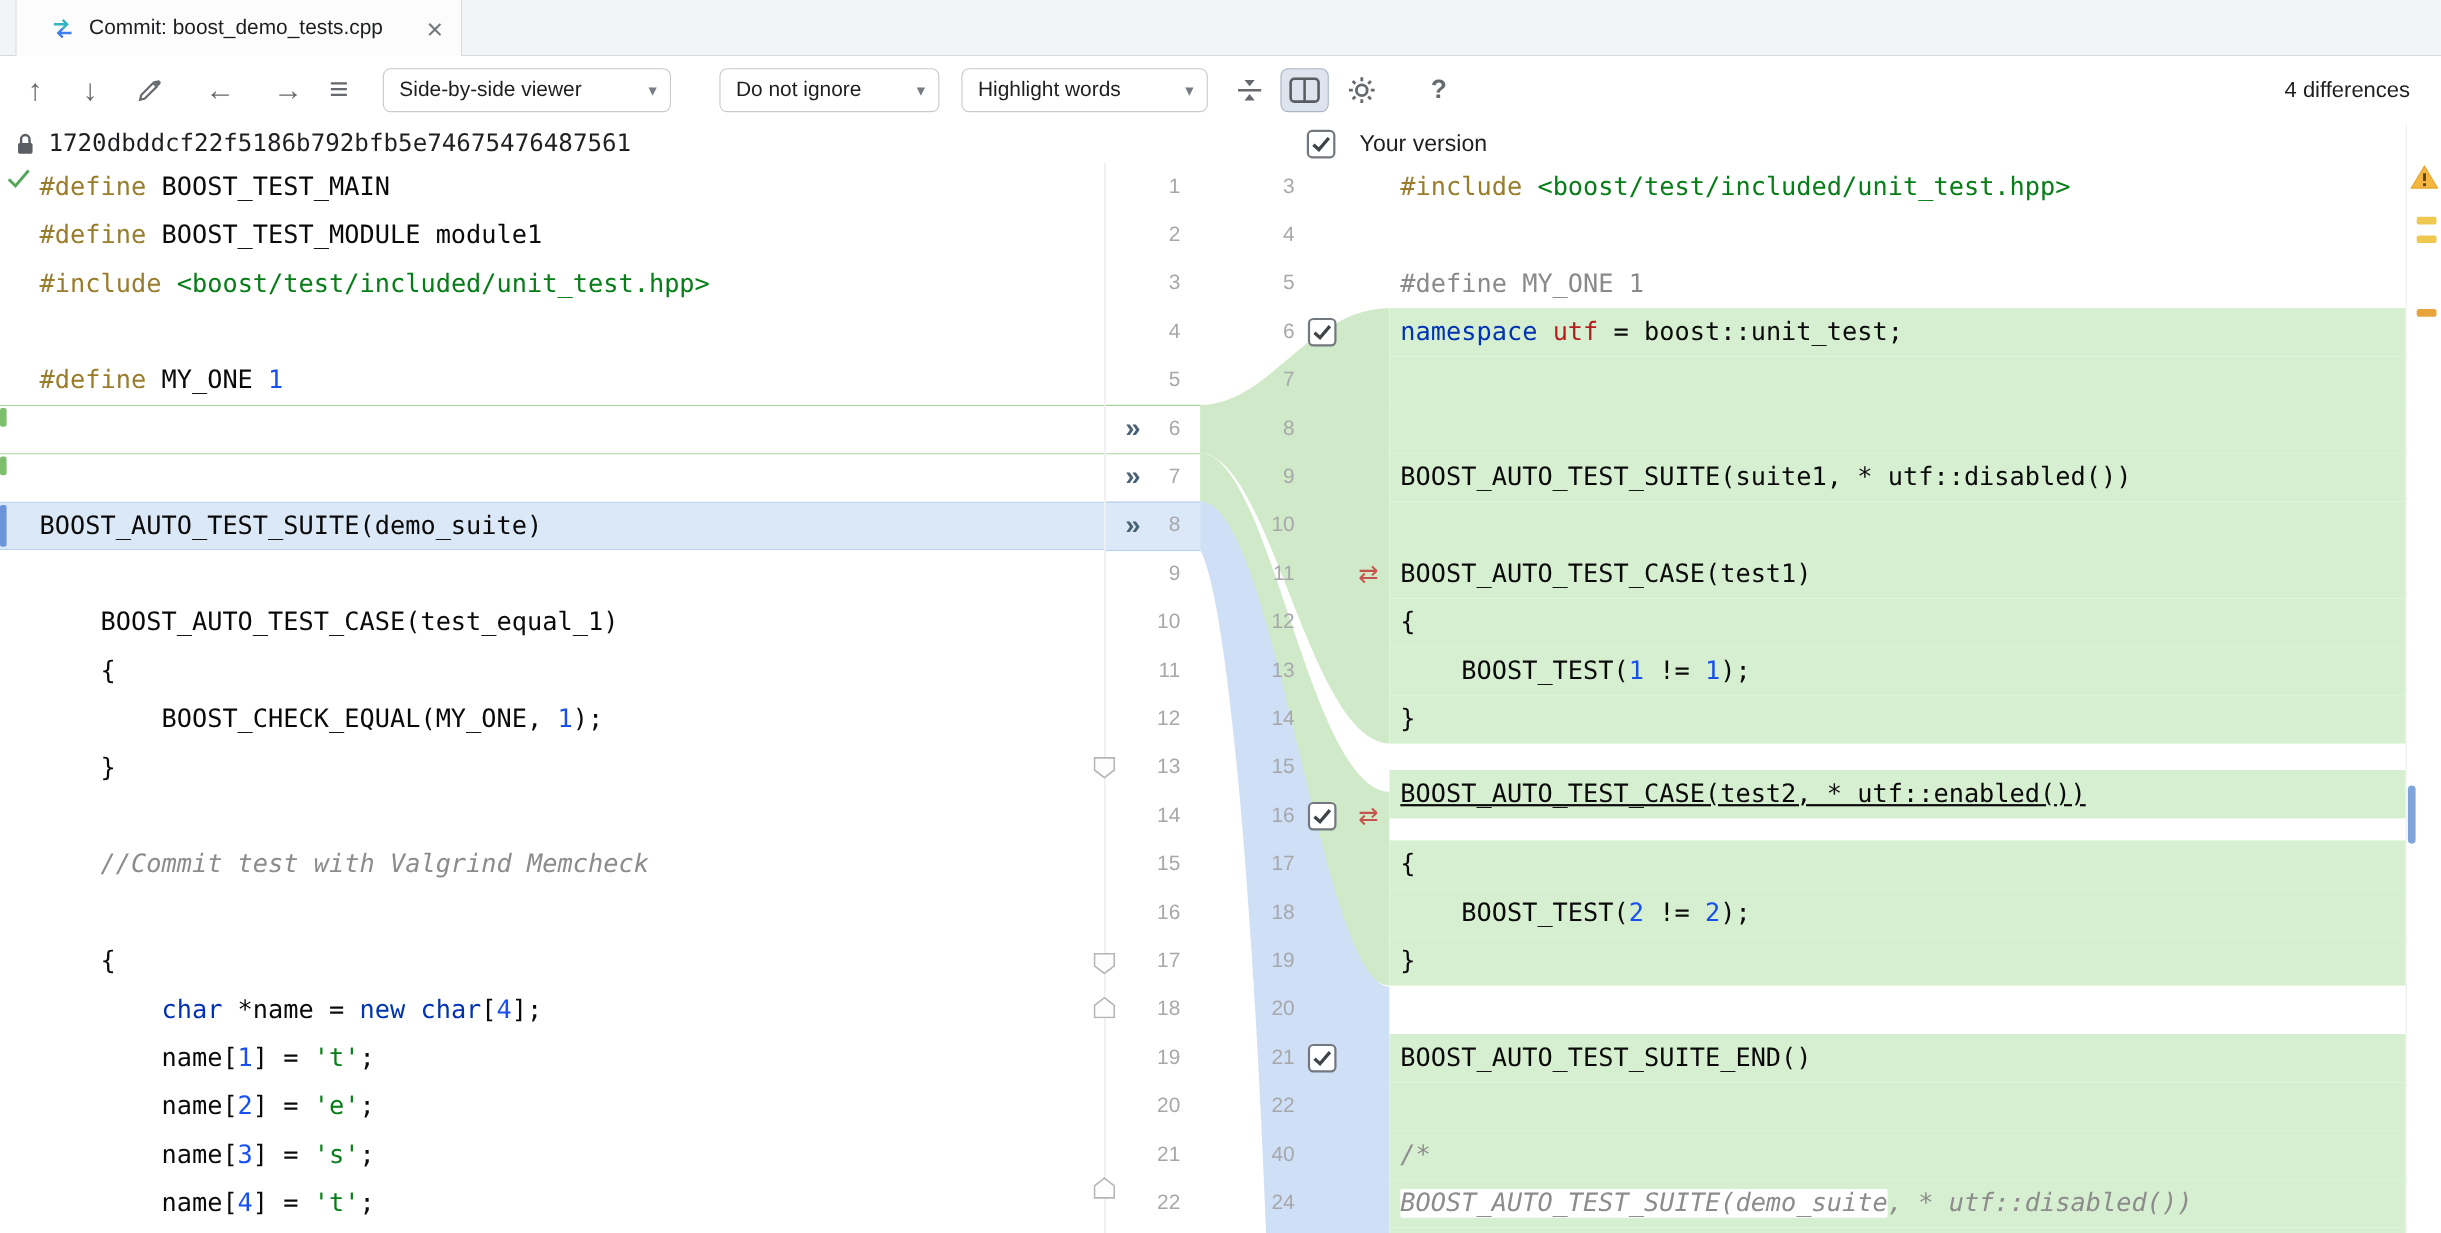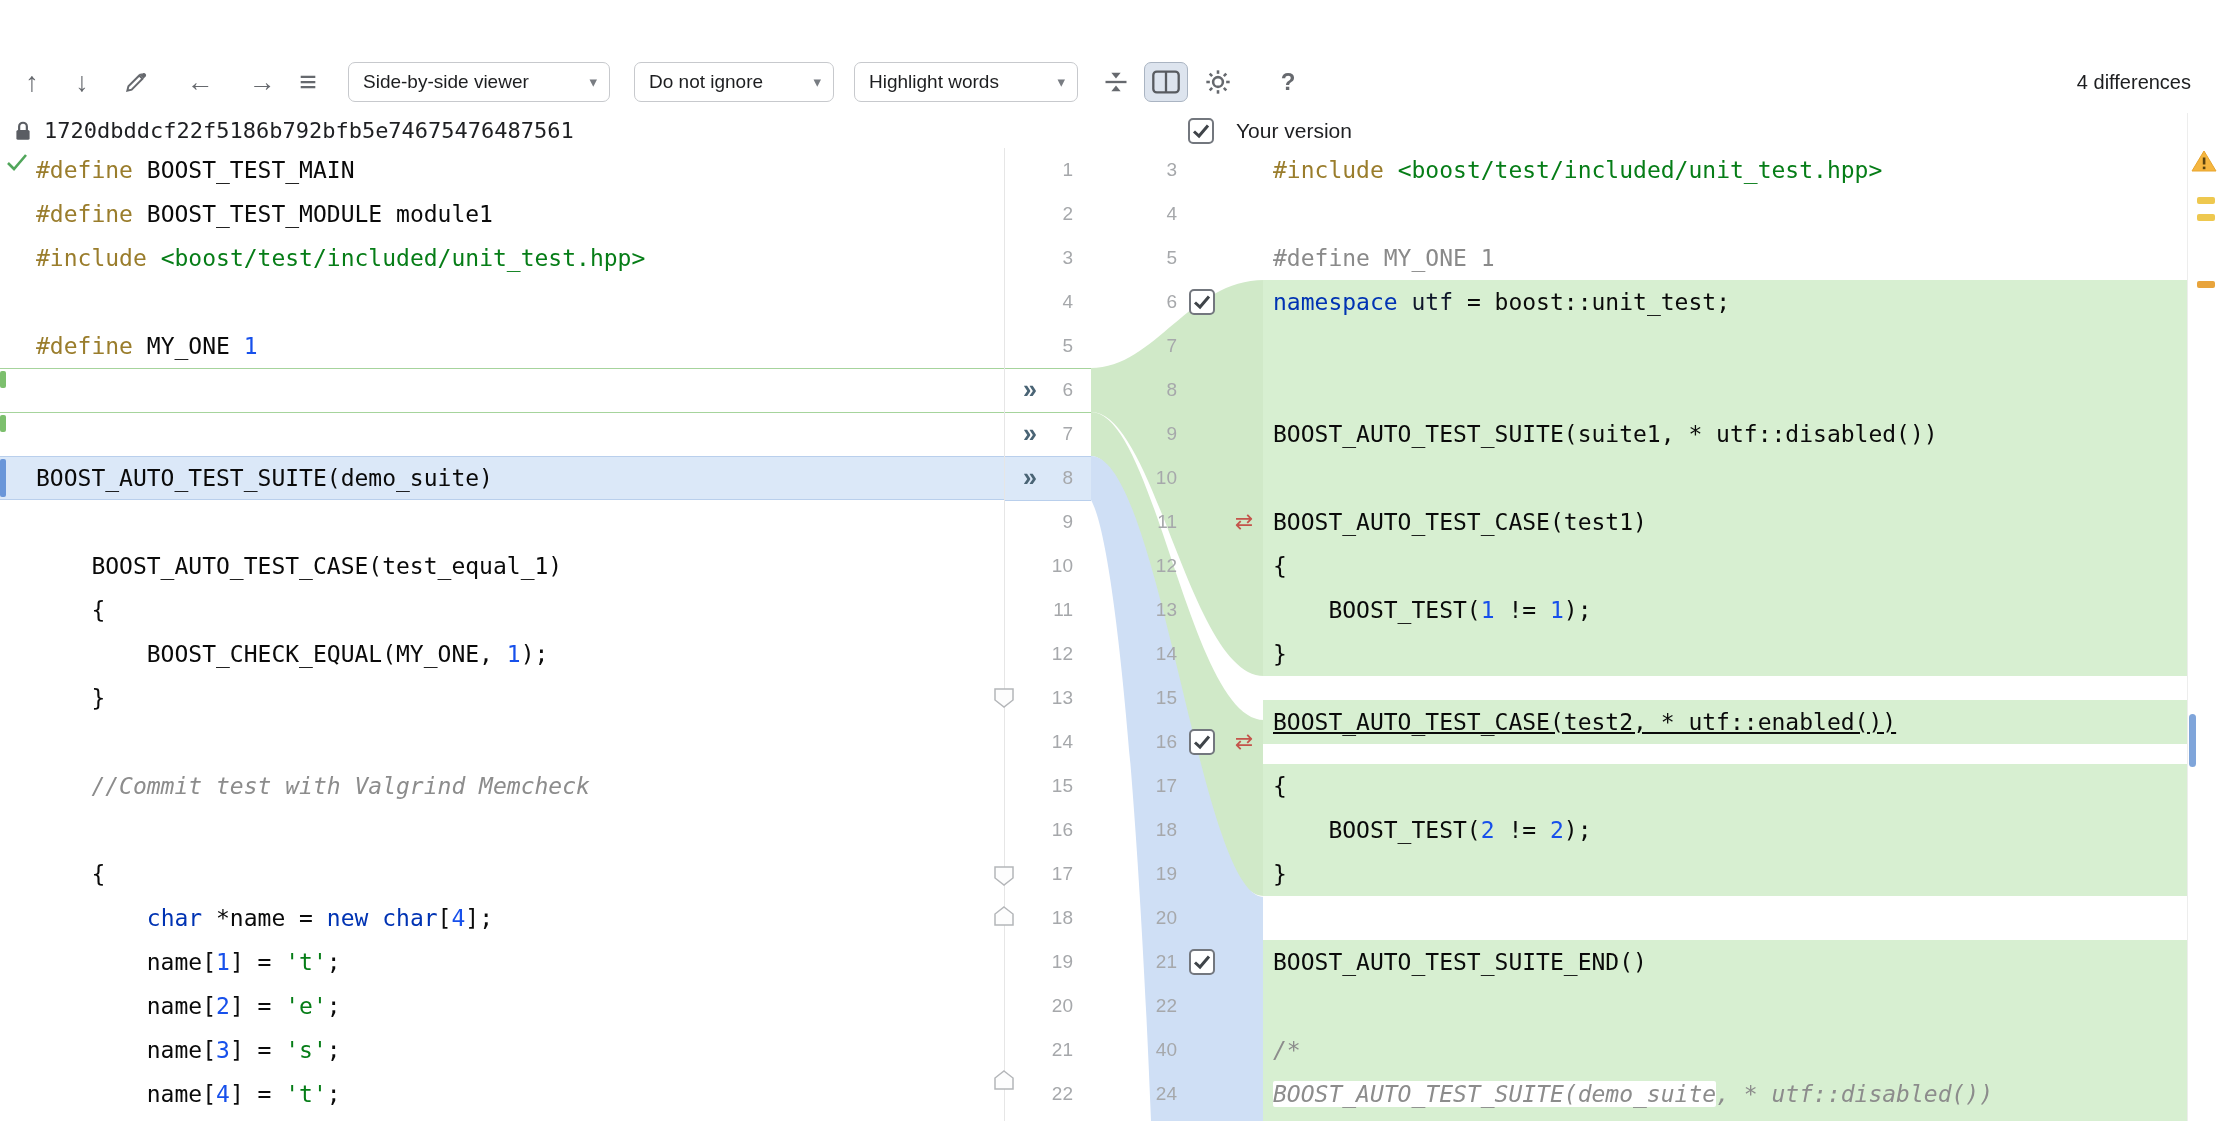--- a/index.html
+++ b/index.html
@@ -28,21 +28,21 @@
 .pane{position:absolute;top:148px;height:973px;overflow:hidden;background:#fff;padding-left:35px;}
 #left-pane{left:0;width:1004px;}
 #right-pane{left:1263px;width:924px;}
 .code-row{position:absolute;left:0;width:100%;height:44px;line-height:44px;font-family:"DejaVu Sans Mono",monospace;font-size:23px;color:#0a0a0a;white-space:pre;}
 #left-pane .code-row{padding-left:36px;}
 #right-pane .code-row{padding-left:10px;}
 .g{background:#d7efd1;}
 .caret-line{background:#dbe8f8;box-shadow:inset 0 1px 0 #b9cfec, inset 0 -1px 0 #b9cfec;}
 .sep{box-shadow:inset 0 1px 0 #a6d49c;}
 .pp{color:#9a7d2c}.str{color:#067d17}.num{color:#1750eb}.kw{color:#0033b3}
-.com{color:#8c8c8c;font-style:italic}.dim{color:#8a8a8a}.ns{color:#0f172a}
+.com{color:#8c8c8c;font-style:italic}.dim{color:#8a8a8a}.ns{color:#b91c1c}
 .match{background:#ffffff;border-radius:2px;}
 
 #gutter{position:absolute;left:1004px;top:148px;width:259px;height:973px;border-left:1px solid #e6e6e6;background:#fff;}
 #gutter svg.conn{position:absolute;left:0;top:0;}
 .gchev{position:absolute;left:10px;width:30px;height:44px;line-height:42px;text-align:center;font-size:25px;font-weight:bold;color:#4a6475;cursor:pointer;}
 .gnum{position:absolute;height:44px;line-height:44px;text-align:right;font-size:19px;color:#a6a8ab;}
 .gnum.l{left:22px;width:46px;}
 .gnum.r{left:100px;width:72px;}
 .gcb{position:absolute;left:184px;}
 .gswap{position:absolute;left:222px;width:34px;height:44px;line-height:44px;text-align:center;font-size:22px;color:#c4544b;}
@@ -52,35 +52,49 @@
 
 .edge{position:absolute;left:0;width:6px;border-radius:2px;}
 .pent{position:absolute;left:994px;width:20px;height:20px;}
 .inspect-ok{position:absolute;left:5px;top:150px;}
 </style>
 </head>
 <body>
 
 <div id="app">
 
+  <div class="tabbar">
+    <div class="tab">
+      <span style="display:flex;">
+        <svg width="24" height="24" viewBox="0 0 24 24">
+          <path d="M4 8 H15" stroke="#36b2c1" stroke-width="2.2" fill="none"></path>
+          <path d="M12 4 L16 8 L12 12" stroke="#36b2c1" stroke-width="2.2" fill="none"></path>
+          <path d="M20 16 H9" stroke="#3d7df0" stroke-width="2.2" fill="none"></path>
+          <path d="M12 12 L8 16 L12 20" stroke="#3d7df0" stroke-width="2.2" fill="none"></path>
+        </svg>
+      </span>
+      <span class="tab-label">Commit: boost_demo_tests.cpp</span>
+      <span class="tab-close">×</span>
+    </div>
+  </div>
 
   <div class="toolbar">
     <div class="tbi glyph" style="margin-right:18px;">↑</div>
     <div class="tbi glyph" style="margin-right:22px;">↓</div>
     <div class="tbi" style="margin-right:32px;">
       <svg width="26" height="26" viewBox="0 0 24 24">
           <path d="M4 20 L5 16 L15 6 L18 9 L8 19 Z" fill="none" stroke="#66696e" stroke-width="1.8"></path>
           <path d="M16 5 L19 8 L20.5 6.5 A1.45 1.45 0 0 0 18.5 4.5 Z" fill="#66696e" stroke="#66696e" stroke-width="1.2"></path>
         </svg>
     </div>
     <div class="tbi glyph" style="margin-right:30px;">←</div>
     <div class="tbi glyph" style="margin-right:14px;">→</div>
     <div class="tbi glyph" style="margin-right:24px;font-size:30px;">≡</div>
 
-    <div class="dd" style="min-width:262px;margin-right:24px;">
+    <div class="dd" style="min-width:262px;margin-right:44px;">
       <span>Side-by-side viewer</span>
       <span class="caret">▾</span>
     </div>
     <div class="dd" style="min-width:200px;margin-right:20px;">
       <span>Do not ignore</span>
       <span class="caret">▾</span>
     </div>
     <div class="dd" style="min-width:224px;margin-right:20px;">
       <span>Highlight words</span>
       <span class="caret">▾</span>

